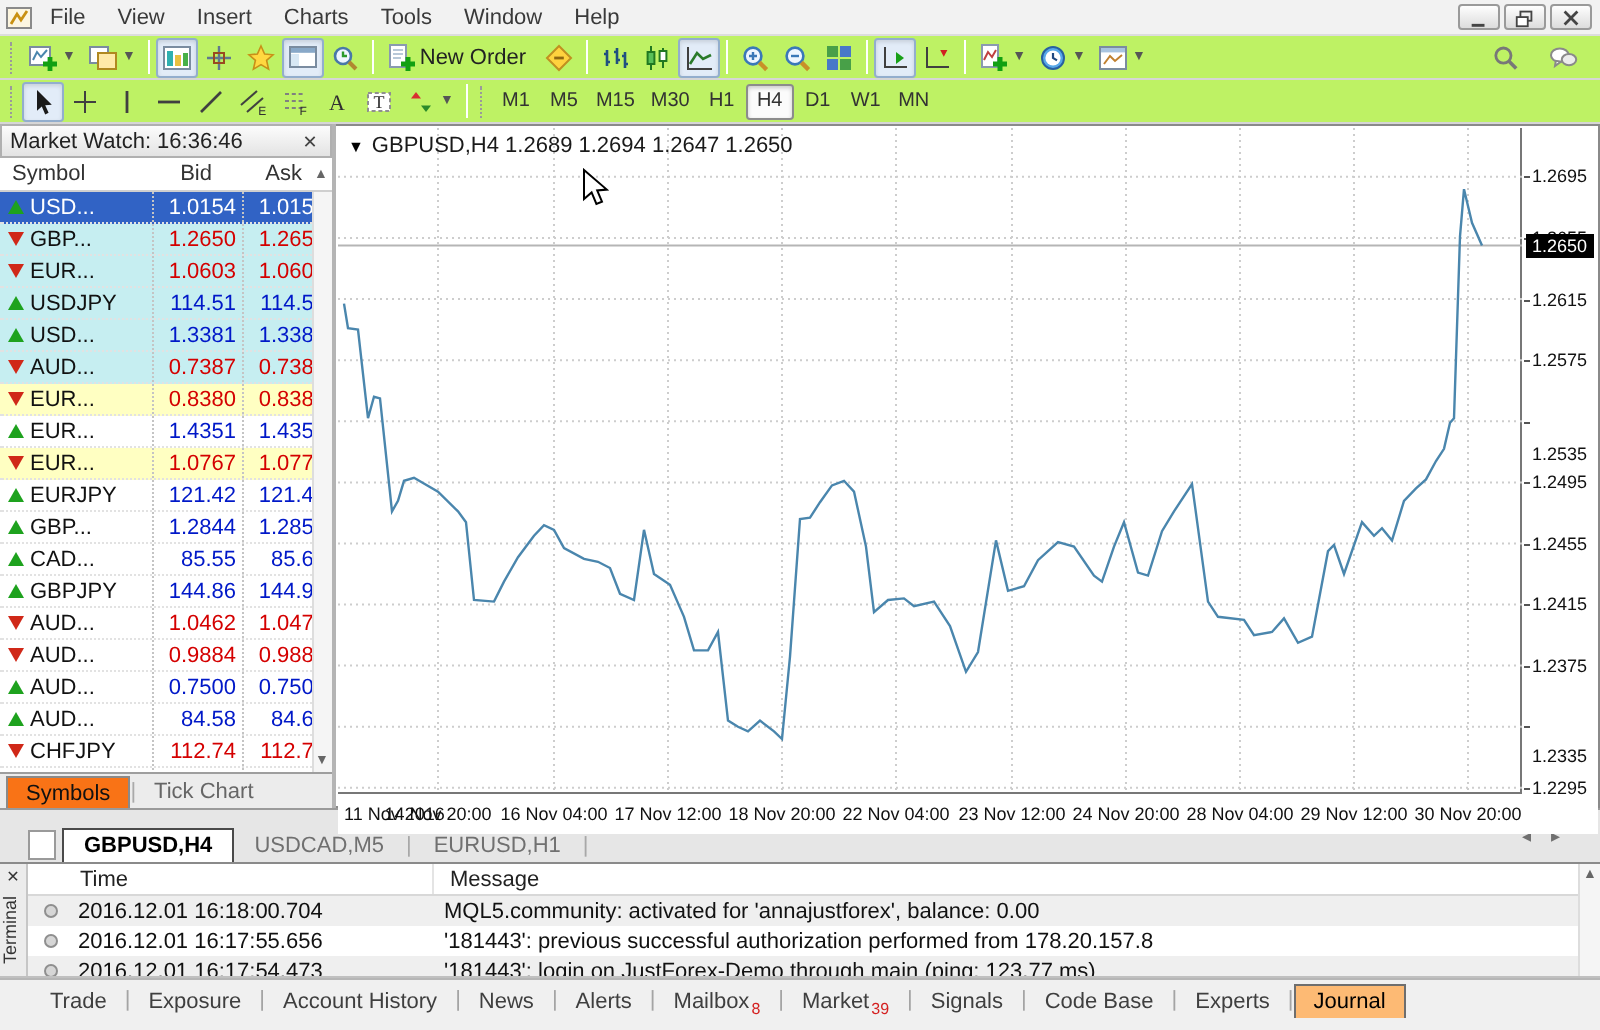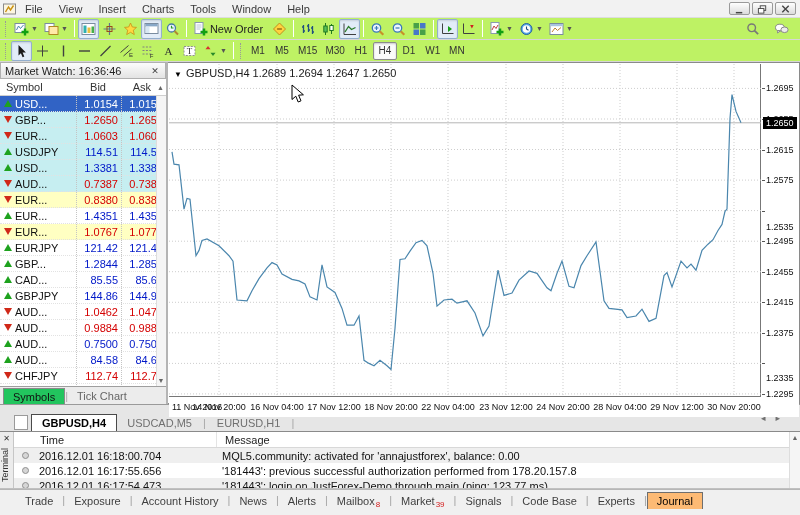--- a/index.html
+++ b/index.html
@@ -49,21 +49,21 @@
   .mwbid,.mwask{width:45px;text-align:right;padding-right:3px;border-left:1px dotted #c4c4c4;align-self:stretch;
                 display:flex;align-items:center;justify-content:flex-end}
   .val-up{color:#0018c8}.val-down{color:#d40000}
   .arr{width:0;height:0;border-left:4px solid transparent;border-right:4px solid transparent;margin:0 3px 0 4px;flex:0 0 auto}
   .arr-up{border-bottom:7px solid #1ea21e}
   .arr-down{border-top:7px solid #d02818}
   #mw-scroll{position:absolute;right:0;top:0;bottom:0;width:10px;background:#f5f5f5;border-left:1px solid #ddd}
   .scr-arrow{position:absolute;right:0;width:10px;height:11px;font-size:7px;color:#666;text-align:center;line-height:11px}
   #mw-tabs{height:18px;flex:0 0 18px;display:flex;align-items:flex-end;background:#ececec;border-top:1px solid #9e9e9e;padding-left:3px}
   .mwtab{height:16px;display:flex;align-items:center;padding:0 9px;color:#666}
-  .mwtab.active{background:#22c55e;border:1px solid #8a8a8a;border-bottom:none;color:#111}
+  .mwtab.active{background:#f97316;border:1px solid #8a8a8a;border-bottom:none;color:#111}
   .mwtab-sep{color:#aaa;align-self:center}
 
   
   #chartwin{flex:1;position:relative;background:#fff;border:1px solid #8a8a8a;border-left:none}
   #plot{position:absolute;left:1px;top:1px;width:592px;height:333px;border-right:1px solid #777;border-bottom:1px solid #777;background:#fff}
   #plot svg{display:block}
   .grid{stroke:#cdcdcd;stroke-width:1;stroke-dasharray:1,2}
   .curprice{stroke:#b5b5b5;stroke-width:1}
   .series{stroke:#4a86ad;stroke-width:1.2;fill:none}
   #chart-title{position:absolute;left:6px;top:4px;color:#1a1a1a;white-space:nowrap;z-index:3}

